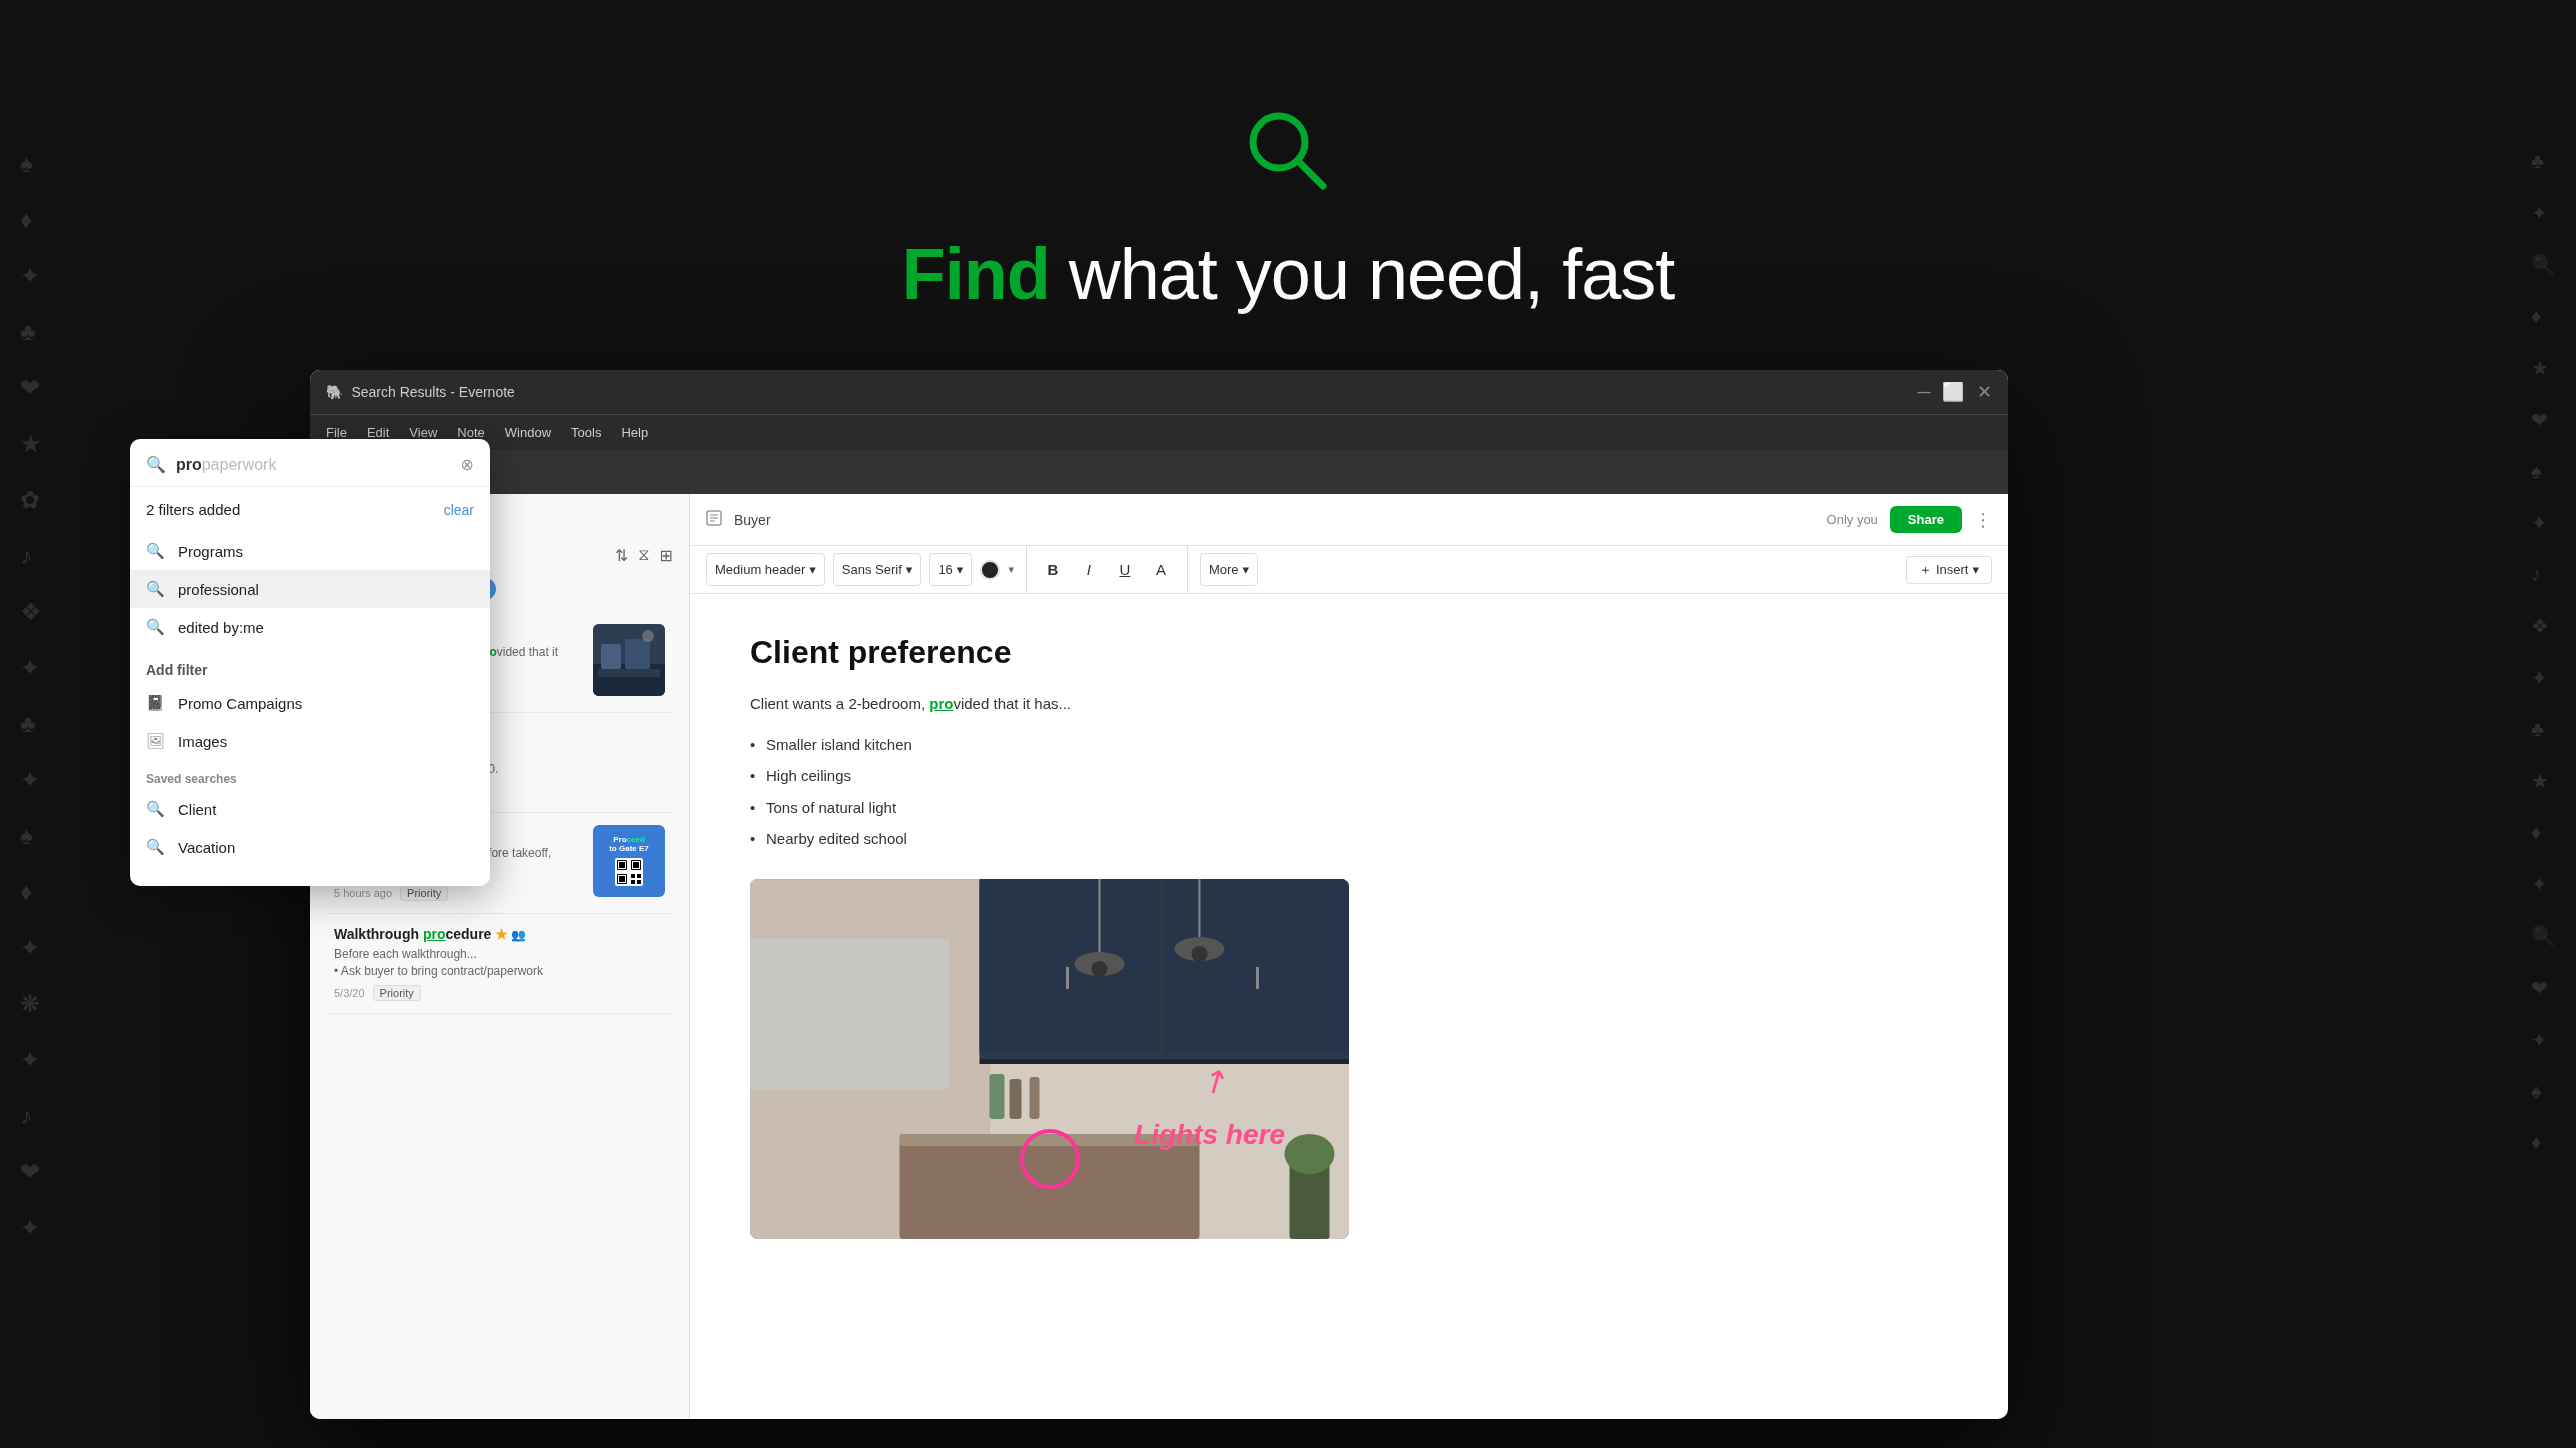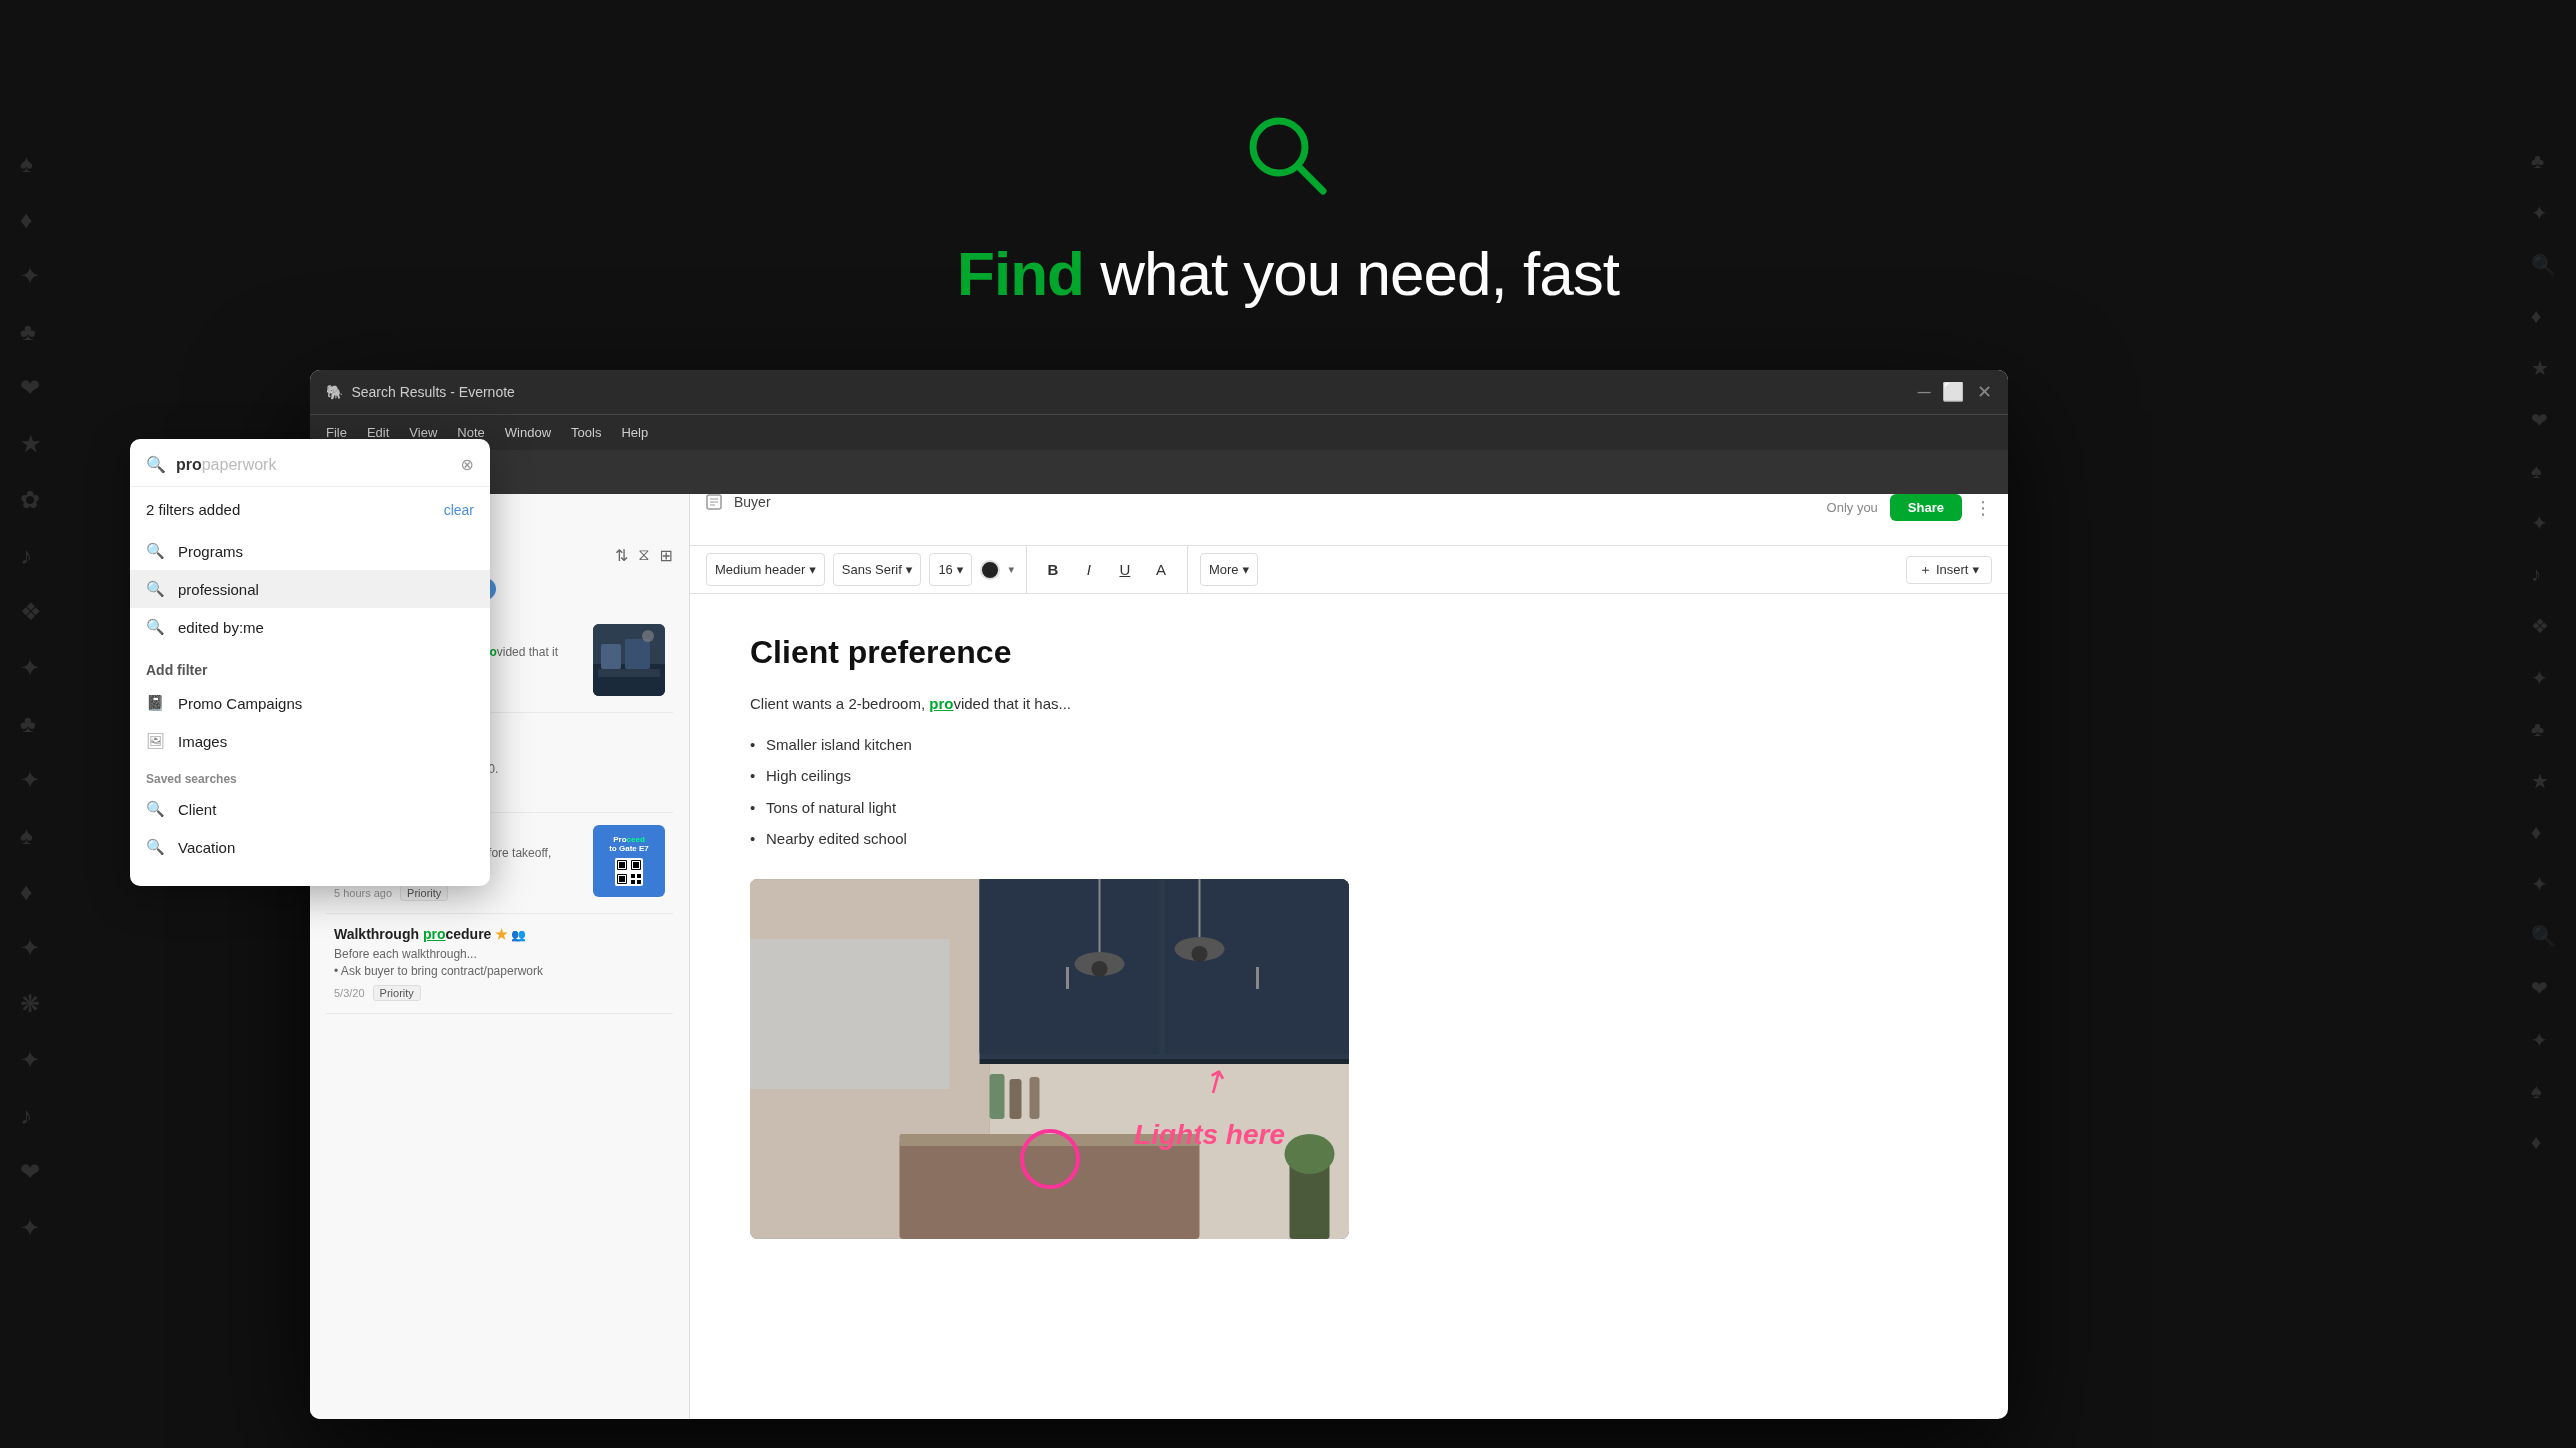--- a/index.html
+++ b/index.html
@@ -34,21 +34,21 @@
       gap: 24px;
     }
 
     .hero-icon {
       color: #00a82d;
       font-size: 80px;
       line-height: 1;
     }
 
     .hero-title {
-      font-size: 62px;
+      font-size: 72px;
       font-weight: 300;
       color: #fff;
       letter-spacing: -1px;
     }
 
     .hero-title .find {
       color: #00a82d;
       font-weight: 600;
     }
 
@@ -323,21 +323,21 @@
       display: flex;
       flex-direction: column;
       overflow: hidden;
     }
 
     
     .editor-header {
       height: 52px;
       border-bottom: 1px solid #e0e0e0;
       display: flex;
-      align-items: flex-start;
+      align-items: center;
       padding: 0 16px;
       gap: 12px;
     }
 
     .breadcrumb-icon {
       color: #666;
       font-size: 14px;
     }
 
     .breadcrumb-text {

